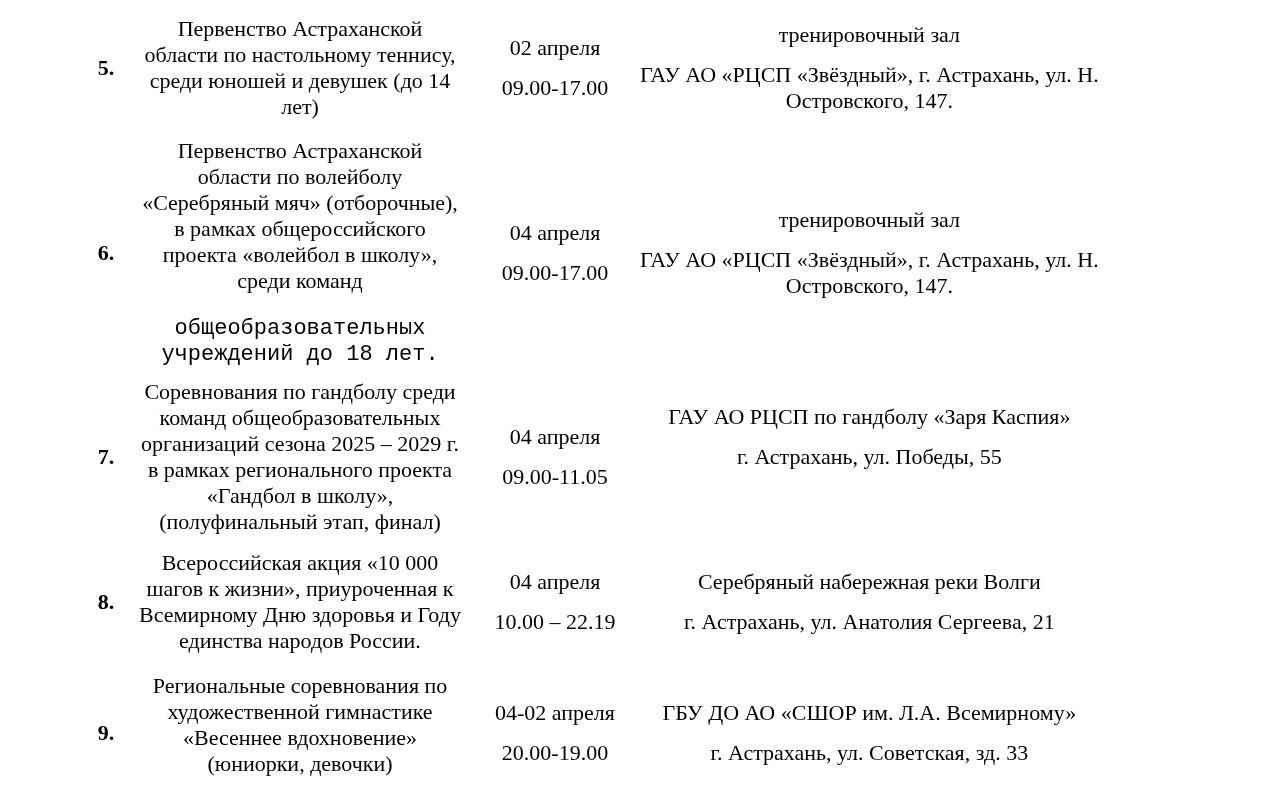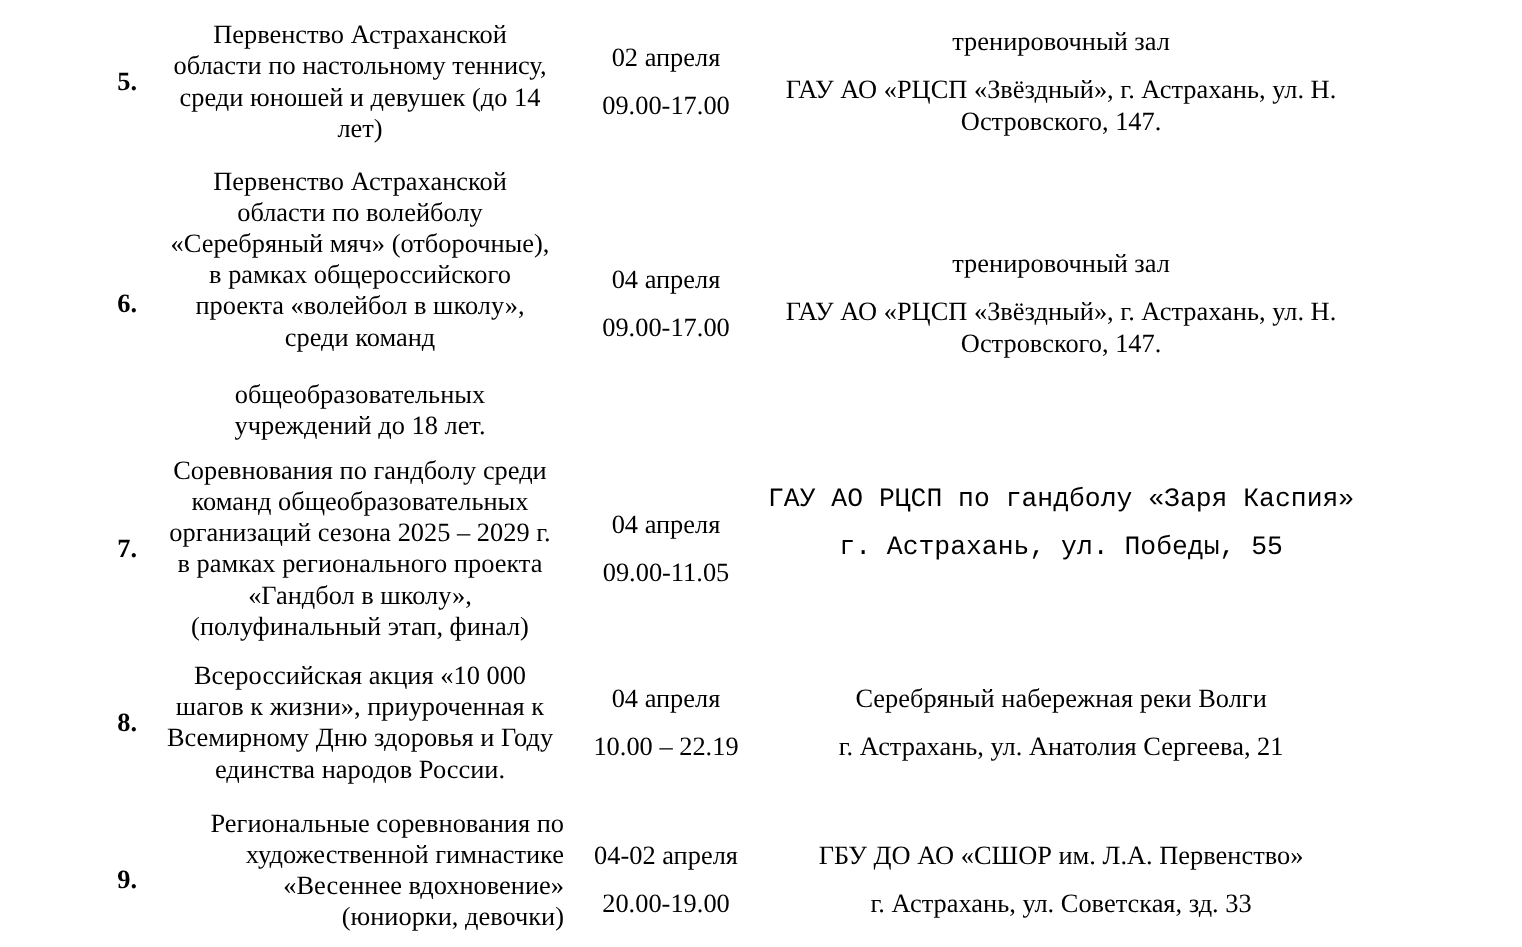--- a/index.html
+++ b/index.html
@@ -35,26 +35,27 @@
     font-weight: bold;
   }
   .para {
     white-space: pre;      
   }
   .para + .para {
     margin-top: 14px;      
   }
   .para-gap {
     margin-top: 22px !important;  
+    font-family: Liberation Mono, monospace;
   }
   .cellwrap {
     position: relative;
   }
-  .lift20 { top: -20px; font-family: Liberation Mono, monospace; }  
-  .lift8  { top: -8px; text-align: right;  }  
+  .lift20 { top: -20px; }  
+  .lift8  { top: -8px;  }  
 </style>
 </head>
 <body>
 
 <div class="page">
   <table class="schedule">
     <colgroup>
       <col style="width:48px">
       <col style="width:340px">
       <col style="width:170px">
@@ -197,21 +198,21 @@
             </div>
         </td>
         <td>
           <div class="cellwrap">
             <div class="para">04-02 апреля</div>
             <div class="para">20.00-19.00</div>
           </div>
         </td>
         <td>
           <div class="cellwrap">
-            <div class="para">ГБУ ДО АО «СШОР им. Л.А. Первенство»</div>
+            <div class="para">ГБУ ДО АО «СШОР им. Л.А. Всемирному»</div>
             <div class="para">г. Астрахань, ул. Советская, зд. 33</div>
           </div>
         </td>
       </tr>
 
     </tbody>
   </table>
 </div>
 
 </body></html>

